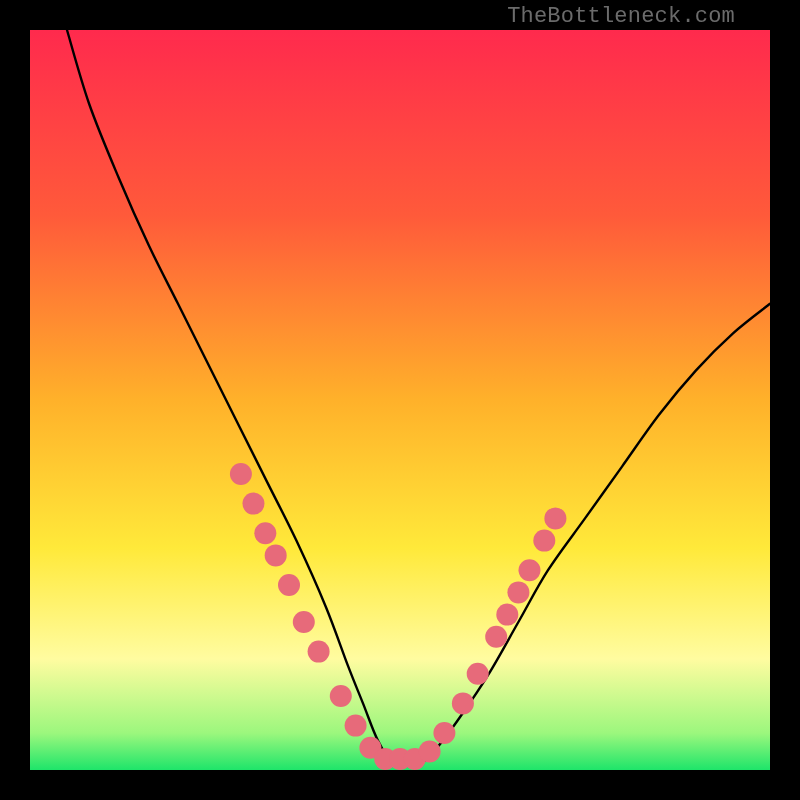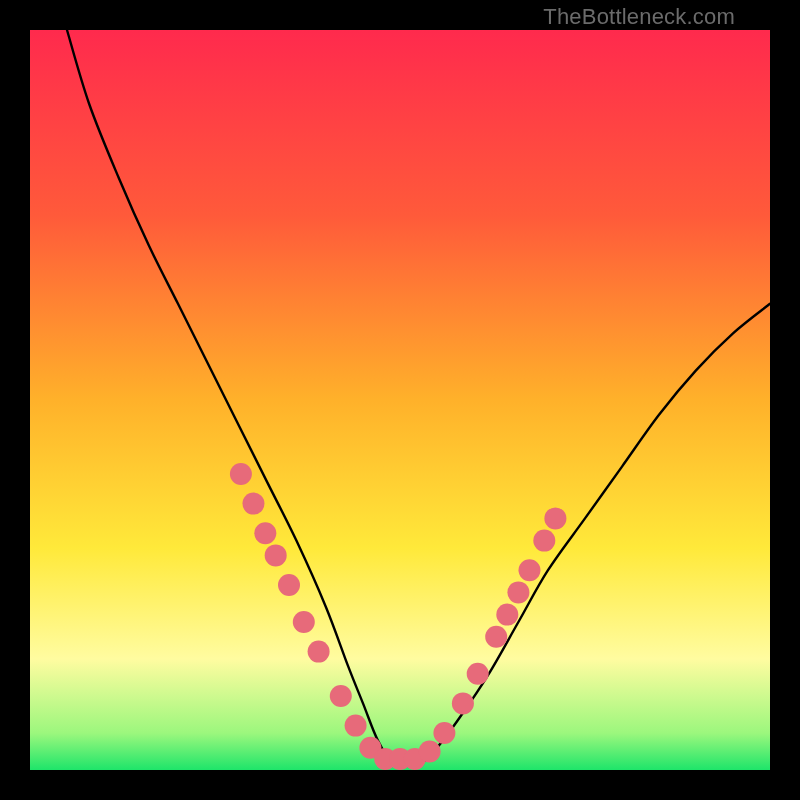--- a/index.html
+++ b/index.html
@@ -11,20 +11,21 @@
     overflow: hidden;
     font-family: Arial, Helvetica, sans-serif;
   }
   .frame {
     position: absolute;
     left: 0;
     top: 0;
     width: 745px;
     height: 800px;
     background: #000;
+    font-family: Liberation Mono, monospace;
   }
   .watermark {
     position: absolute;
     top: 4px;
     right: 10px;
     color: #6b6b6b;
     font-size: 22px;
     font-weight: 400;
     letter-spacing: 0.2px;
     z-index: 10;

